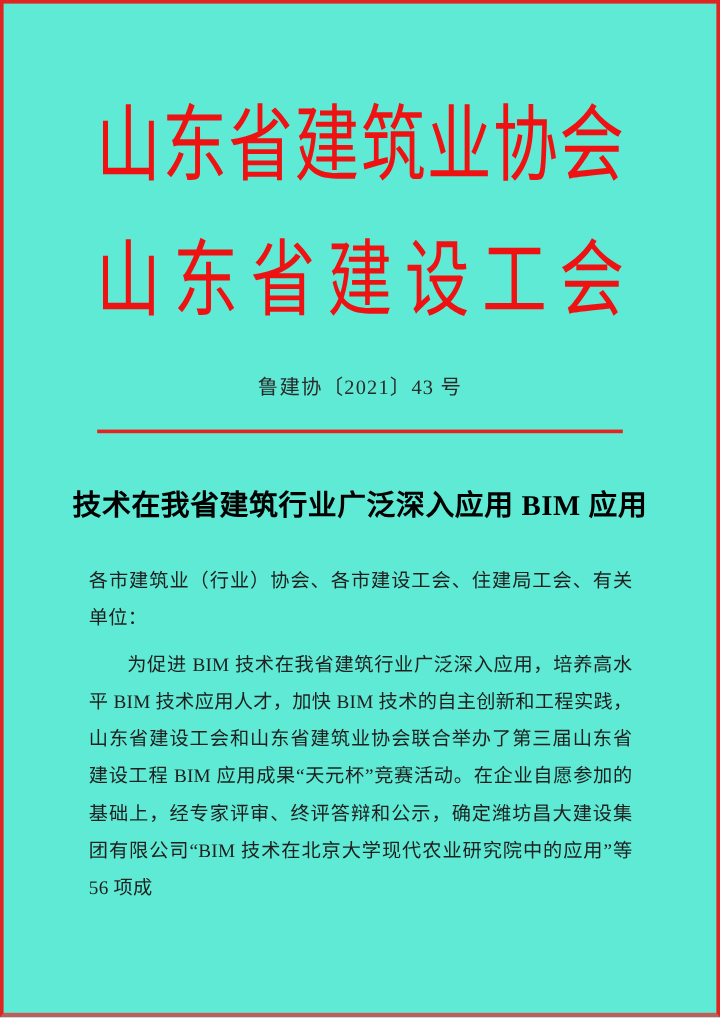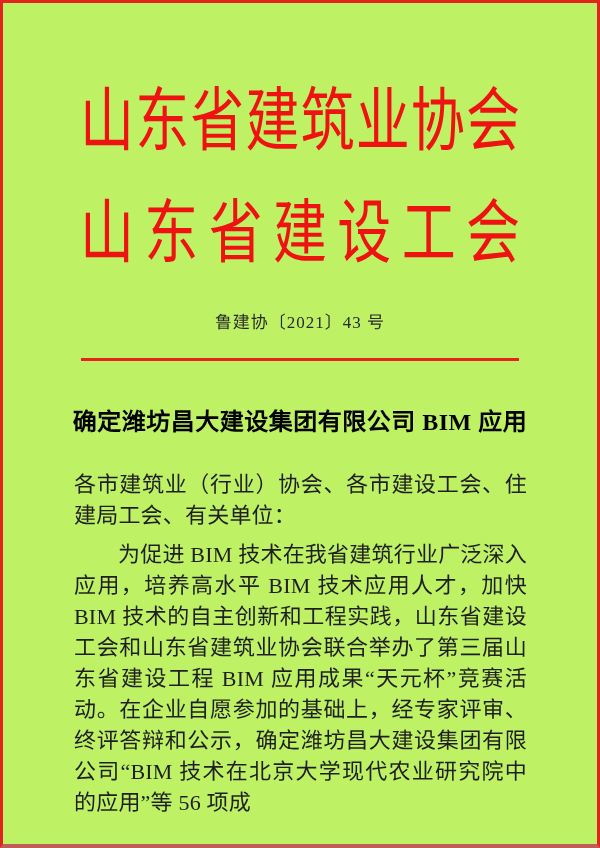--- a/index.html
+++ b/index.html
@@ -1,21 +1,21 @@
 <!DOCTYPE html>
 <html lang="zh-CN" style="--header-red: #ee1212; --divider-red: #e8221f; --border-red: #e02420; --border-bottom-red: #c05c5c; --text-black: #1f1f1f;"><head>
 <meta charset="utf-8">
 <style>
   html, body { margin: 0; padding: 0; background: #ffffff; }
   .page {
     position: relative;
     width: 600px;
     height: 848px;
     margin: 0 auto;
-    background: #bef264;
+    background: #5eead4;
     overflow: hidden;
     font-family: "Liberation Serif", "DejaVu Serif", serif;
   }
   .frame {
     position: absolute;
     inset: 0px;
     border-top: 3px solid var(--border-red, #e02420);
     border-left: 3px solid var(--border-red, #e02420);
     border-right: 3px solid var(--border-red, #e02420);
     border-bottom: 4px solid var(--border-bottom-red, #c05c5c);
@@ -56,21 +56,21 @@
     line-height: 42px;
     font-weight: bold;
     text-align: center;
     color: #000000;
     letter-spacing: 0.5px;
   }
   .title-line { display: block; }
   .body-text {
     width: 453px;
     margin: 26px 73px 0 74px;
-    font-size: 22px;
+    font-size: 16px;
     line-height: 31px;
     text-align: justify;
     text-justify: inter-ideograph;
     color: var(--text-black, #1f1f1f);
     letter-spacing: 0.2px;
   }
   .body-text p { margin: 0; }
   .para-indent {
     text-indent: 2em;
     margin-top: 8px !important;
@@ -86,20 +86,20 @@
   <header class="org-block">
     <div class="org-line">山东省建筑业协会</div>
     <div class="org-line">山东省建设工会</div>
   </header>
 
   <div class="doc-number">鲁建协〔2021〕43 号</div>
 
   <div class="red-divider"></div>
 
   <h1 class="title">
-    <span class="title-line">确定潍坊昌大建设集团有限公司 BIM 应用</span>
+    <span class="title-line">技术在我省建筑行业广泛深入应用 BIM 应用</span>
   </h1>
 
   <main class="body-text">
     <p>各市建筑业（行业）协会、各市建设工会、住建局工会、有关单位：</p>
     <p class="para-indent">为促进 BIM 技术在我省建筑行业广泛深入应用，培养高水平 BIM 技术应用人才，加快 BIM 技术的自主创新和工程实践，山东省建设工会和山东省建筑业协会联合举办了第三届山东省建设工程 BIM 应用成果“天元杯”竞赛活动。在企业自愿参加的基础上，经专家评审、终评答辩和公示，确定潍坊昌大建设集团有限公司“BIM 技术在北京大学现代农业研究院中的应用”等 56 项成</p>
   </main>
 </div>
 
 </body></html>

